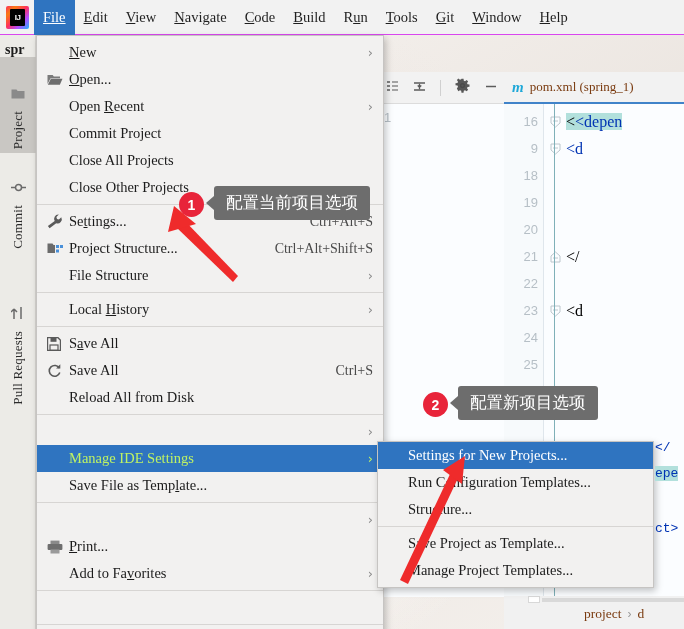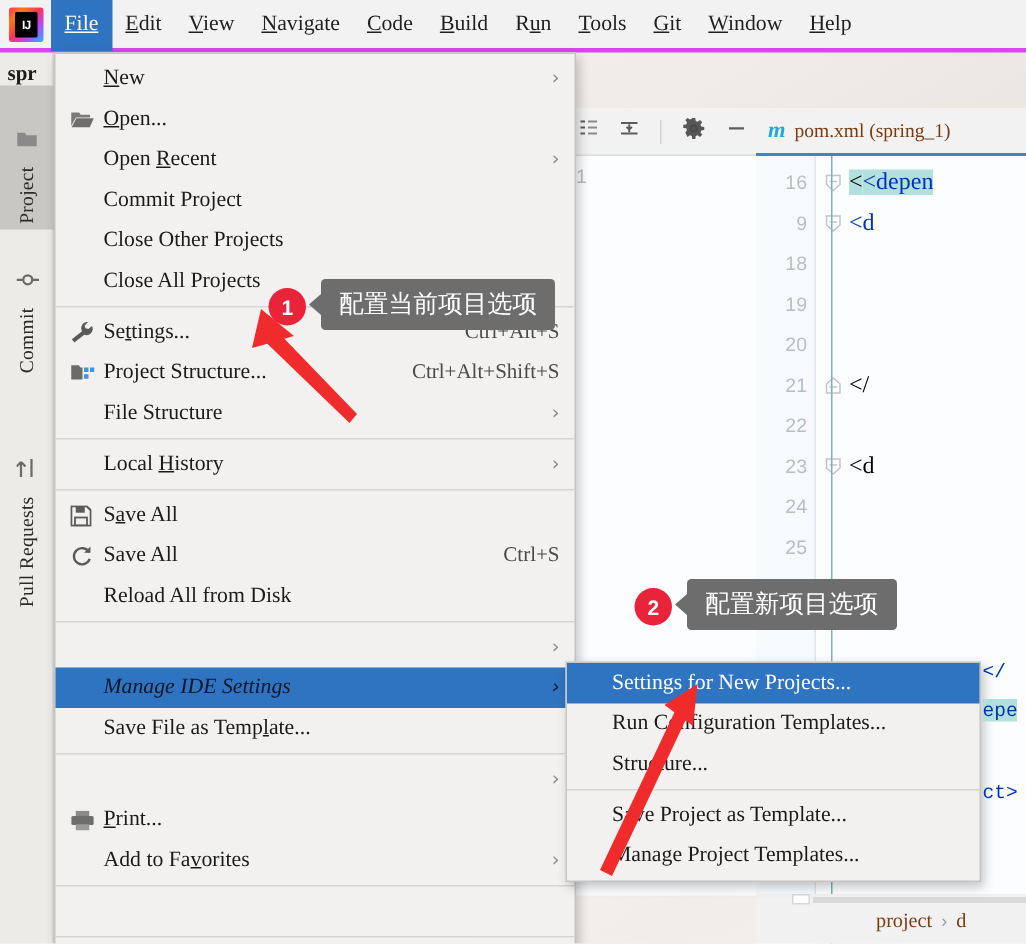--- a/index.html
+++ b/index.html
@@ -32,21 +32,21 @@
     overflow: hidden;
   }
   .wall-art svg { position: absolute; left: 0; top: 0; }
 
   
   .menubar {
     position: absolute; left: 0; top: 0;
     width: 684px; height: 35px;
     background: #f2f2f2;
     display: flex; align-items: center;
-    border-bottom: 3px solid #d946ef;
+    border-bottom: 1px solid #d946ef;
     z-index: 30;
   }
   .ij-logo {
     width: 23px; height: 23px; margin-left: 6px; margin-right: 5px;
     position: relative; flex: 0 0 auto;
   }
   .ij-logo .sq {
     position: absolute; inset: 0; border-radius: 2px;
     background:
       linear-gradient(135deg, #fe315d 0%, #f97a12 22%, #fe315d 48%, #b24cff 72%, #1fb9ff 100%);
@@ -233,21 +233,21 @@
   .drow .dshort {
     font-size: 14px; color: #4a4a4a;
     font-family: "Liberation Serif", "DejaVu Serif", serif;
     margin-left: 14px; white-space: nowrap;
   }
   .drow .darrow {
     color: #8a8a8a; font-size: 13px; margin-left: 12px;
     font-family: "DejaVu Sans", sans-serif;
   }
   .drow.sel { background: #2f74c0; }
-  .drow.sel .dlabel, .drow.sel .darrow { color: #0f172a; font-style: italic; }
+  .drow.sel .dlabel, .drow.sel .darrow { color: #bef264; }
   .dsep { height: 1px; background: #d7d5d3; margin: 3px 0; }
   u.acc { text-decoration: underline; }
 
   
   .submenu {
     position: absolute; left: 377px; top: 441px;
     width: 277px;
     background: #f2f1f0;
     border: 1px solid #c6c4c2;
     box-shadow: 2px 3px 7px rgba(0,0,0,0.23);
@@ -518,26 +518,26 @@
       <span class="darrow">›</span>
     </div>
 
     <div class="drow">
       <span class="dic"></span>
       <span class="dlabel">Commit Project</span>
     </div>
 
     <div class="drow">
       <span class="dic"></span>
+      <span class="dlabel">Close All Projects</span>
+    </div>
+
+    <div class="drow">
+      <span class="dic"></span>
       <span class="dlabel">Close Other Projects</span>
-    </div>
-
-    <div class="drow">
-      <span class="dic"></span>
-      <span class="dlabel">Close All Projects</span>
     </div>
 
     <div class="dsep"></div>
 
     <div class="drow">
       <span class="dic">
         <svg width="16" height="15" viewBox="0 0 16 15">
             <path d="M11.2 0.6a4.2 4.2 0 0 0-3.5 6.3L0.9 12.1l1.7 2.2 6.6-5.1a4.2 4.2 0 0 0 5.1-5.9L11.9 5.4 10 4.9 9.4 3l2.4-2.4a4 4 0 0 0-.6 0z" fill="#5a5a5a"></path>
           </svg>
       </span>

